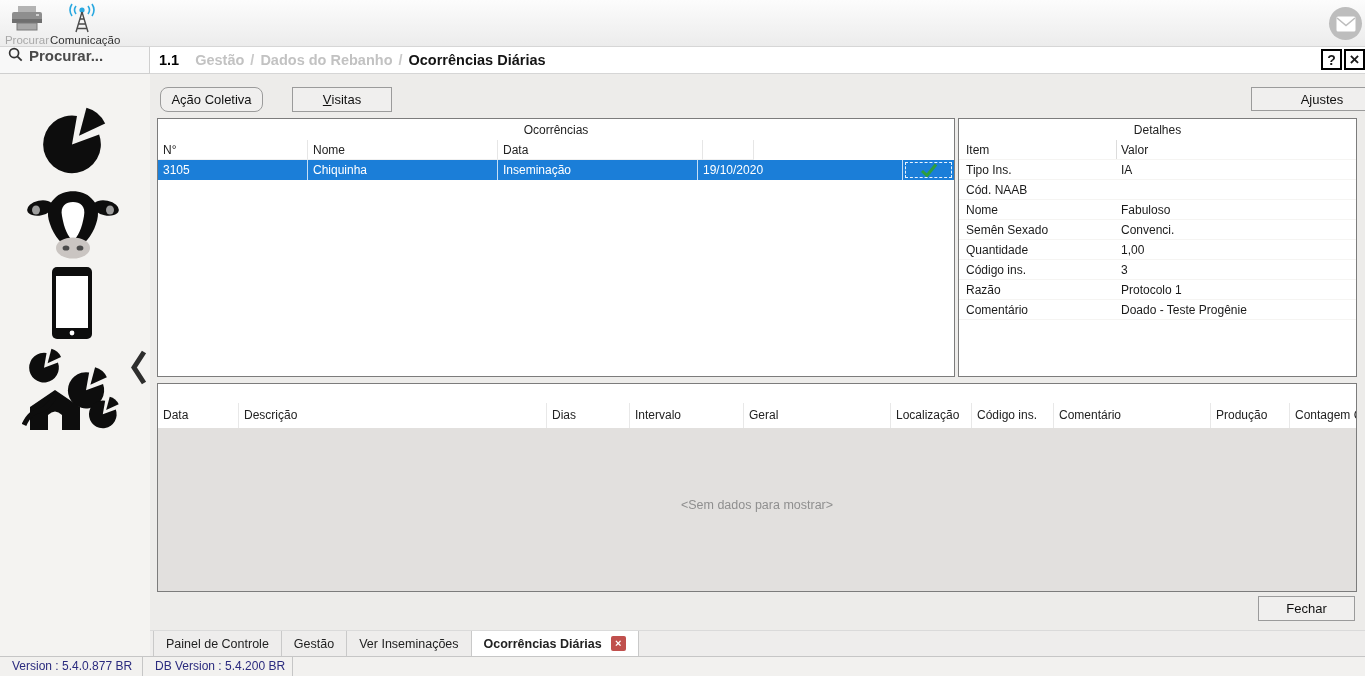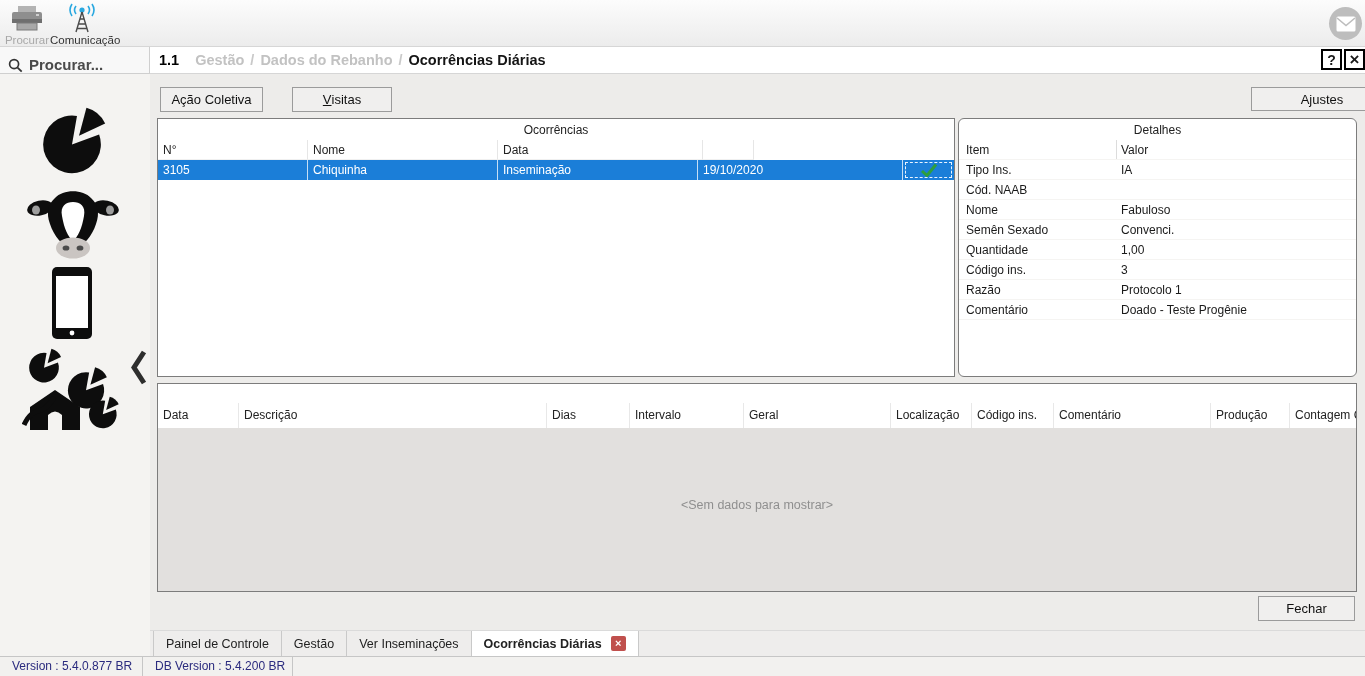--- a/index.html
+++ b/index.html
@@ -14,21 +14,21 @@
   .tool-item .ticon { display:flex; justify-content:center; align-items:flex-end; height:30px; }
   .tool-label { font-size:11.5px; margin-top:1px; }
   .lbl-dim { color:#a8a8a8; }
   .lbl-dark { color:#333; }
   .mail-badge { position:absolute; left:1329px; top:7px; width:33px; height:33px; border-radius:50%;
                 background:#bdbdbd; display:flex; align-items:center; justify-content:center; }
 
   
   .searchbox { position:absolute; left:0; top:47px; width:150px; height:27px; background:#f8f8f8;
                border-right:1px solid #cfcfcf; border-bottom:1px solid #cfcfcf;
-               display:flex; align-items:flex-end; padding-left:8px; cursor:text; }
+               display:flex; align-items:flex-start; padding-left:8px; cursor:text; }
   .searchbox .stext { font-size:15px; font-weight:bold; color:#4a4a4a; margin-left:6px; }
   .crumbbar { position:absolute; left:150px; top:47px; width:1215px; height:27px; background:#ffffff;
               border-bottom:1px solid #d6d6d6; display:flex; align-items:center; padding-left:9px; }
   .crumbbar .num { font-size:14.5px; font-weight:bold; color:#000; margin-right:10px; }
   .crumb-dim { font-size:14.5px; font-weight:bold; color:#c2c2c2; margin:0 6px; cursor:pointer; }
   .crumb-sep { font-size:14.5px; font-weight:bold; color:#c9c9c9; }
   .crumb-cur { font-size:14.5px; font-weight:bold; color:#141414; margin-left:6px; }
   .winbtn { position:absolute; top:49px; width:21px; height:21px; background:#fff; border:2px solid #000;
             display:flex; align-items:center; justify-content:center; font-weight:bold; font-size:14px;
             cursor:pointer; }
@@ -193,21 +193,21 @@
       </svg>
     </div>
     <div class="side-icon" style="left:130px; top:275px;">
       <svg width="17" height="37" viewBox="0 0 17 37">
         <polyline points="14,3 4,18.5 14,34" stroke="#2e2e2e" stroke-width="5" fill="none"></polyline>
       </svg>
     </div>
 
   </div>
 
-  <button class="btn" style="left:160px; top:87px; width:103px; height:25px;">Ação Coletiva</button>
+  <button class="btn" style="left:160px; top:87px; width:103px; height:25px;border-radius:8px;">Ação Coletiva</button>
   <button class="btn" style="left:292px; top:87px; width:100px; height:25px;">
       <span class="accel">V</span>
       <span>isitas</span>
     </button>
   <button class="btn" style="left:1213px; top:87px; width:142px; height:24px;margin-left:38px;">Ajustes</button>
 
   <div class="panel" style="left:157px; top:118px; width:798px; height:259px;">
     <div class="panel-title">Ocorrências</div>
     <div class="occ-grid occ-head">
       <div class="cell c0">N°</div>
@@ -221,21 +221,21 @@
       <div class="cell c2">Inseminação</div>
       <div class="cell c3">19/10/2020</div>
       <div class="cell c4">
         <svg width="18" height="14" viewBox="0 0 18 14">
           <path d="M2,8 L7,12.5 L16,1.5" stroke="#2e9e3f" stroke-width="3" fill="none"></path>
         </svg>
       </div>
     </div>
   </div>
 
-  <div class="panel" style="left:958px; top:118px; width:399px; height:259px;border-radius:6px;">
+  <div class="panel" style="left:958px; top:118px; width:399px; height:259px;">
     <div class="panel-title">Detalhes</div>
     <div class="det-row det-head">
       <div class="ditem">Item</div>
       <div class="dval">Valor</div>
     </div>
     <div class="det-row">
       <div class="ditem">Tipo Ins.</div>
       <div class="dval">IA</div>
     </div>
     <div class="det-row">

